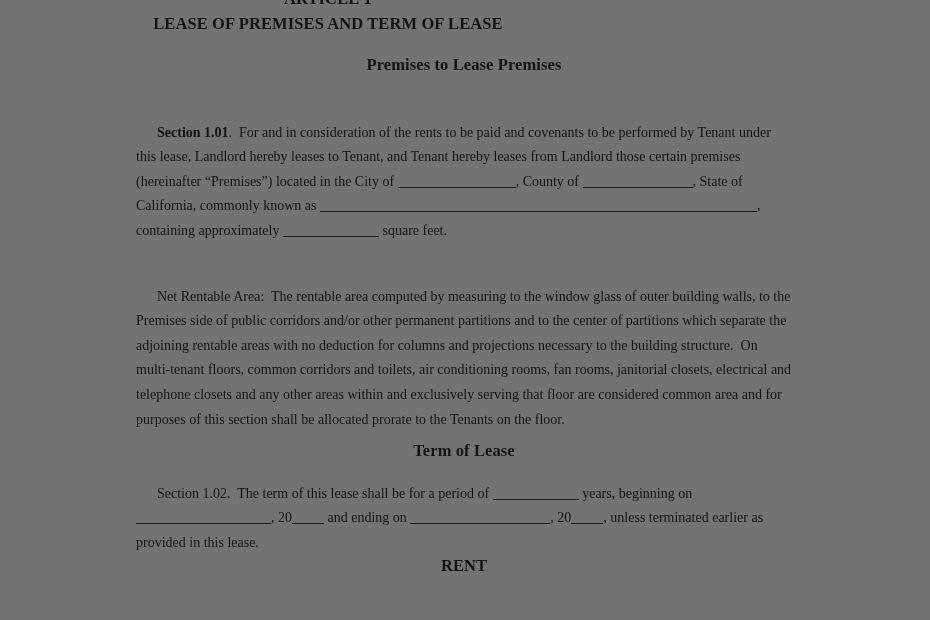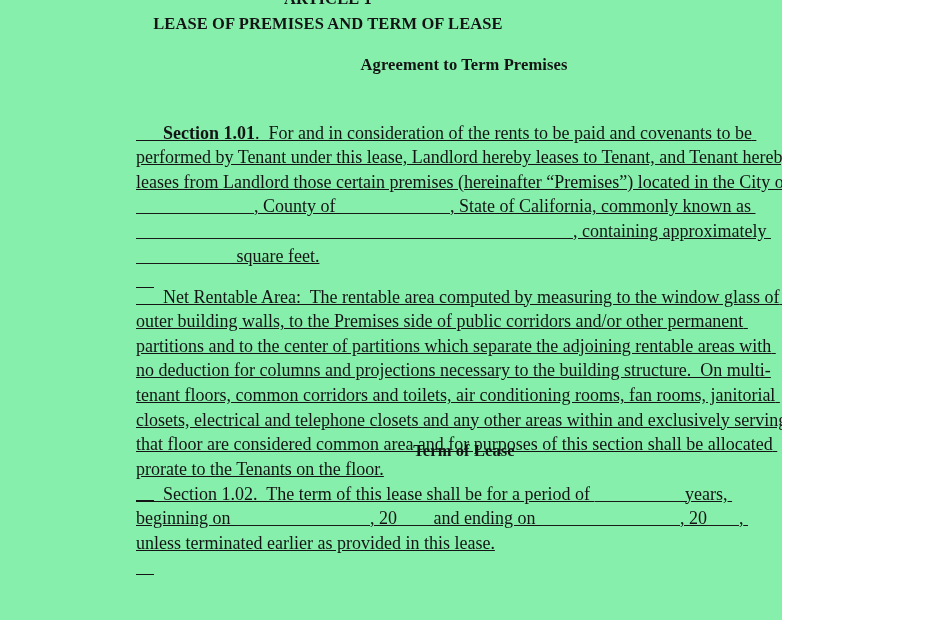--- a/index.html
+++ b/index.html
@@ -12,23 +12,23 @@
     width: 930px;
     height: 620px;
     overflow: hidden;
     font-family: "Liberation Serif", "DejaVu Serif", serif;
     color: #141414;
     -webkit-font-smoothing: antialiased;
   }
 
   #page {
     position: relative;
-    width: 782px;
+    width: 930px;
     height: 620px;
-    background: #86efac;
+    background: #737373;
     overflow: hidden;
   }
 
   
   #content {
     position: absolute;
     left: 136px;
     top: 0px;
     width: 656px;
   }
@@ -48,27 +48,26 @@
     top: -13px;
     width: 656px;
   }
 
   .article-caps {
     font-variant: normal;
     text-transform: none;
   }
 
   .para {
-    font-size: 18px;
+    font-size: 14px;
     line-height: 24.6px;
     text-align: left;
     white-space: pre-wrap;
     letter-spacing: 0px;
     word-spacing: 0px;
-    text-decoration: underline;
   }
 
   .bold { font-weight: bold; }
 
   .blank {
     display: inline-block;
     border-bottom: 1.4px solid #1a1a1a;
     vertical-align: -2px;
     height: 13px;
   }
@@ -91,36 +90,37 @@
 <div id="page">
 
   <div id="article-one-block">
     <div class="h-center article-caps">ARTICLE 1</div>
     <div class="h-center article-caps">LEASE OF PREMISES AND TERM OF LEASE</div>
   </div>
 
   <div id="content">
 
     <div class="abs" style="top:53px;">
-      <div class="h-center">Agreement to Term Premises</div>
+      <div class="h-center">Premises to Lease Premises</div>
     </div>
 
     <div class="abs para" style="top:96px;">
       <span class="bold">Section 1.01</span><span>.  For and in consideration of the rents to be paid and covenants to be performed by Tenant under this lease, Landlord hereby leases to Tenant, and Tenant hereby leases from Landlord those certain premises (hereinafter “Premises”) located in the City of </span><span class="blank bk-city"></span><span>, County of </span><span class="blank bk-county"></span><span>, State of California, commonly known as </span><span class="blank bk-known"></span><span>, containing approximately </span><span class="blank bk-sqft"></span><span> square feet.</span>
     </div>
 
     <div class="abs para" style="top:260px;">
       <span>Net Rentable Area:</span><span>  The rentable area computed by measuring to the window glass of outer building walls, to the Premises side of public corridors and/or other permanent partitions and to the center of partitions which separate the adjoining rentable areas with no deduction for columns and projections necessary to the building structure.  On multi-tenant floors, common corridors and toilets, air conditioning rooms, fan rooms, janitorial closets, electrical and telephone closets and any other areas within and exclusively serving that floor are considered common area and for purposes of this section shall be allocated prorate to the Tenants on the floor.</span>
     </div>
 
     <div class="abs" style="top:439px;">
       <div class="h-center">Term of Lease</div>
     </div>
 
     <div class="abs para" style="top:457px;">
       <span>Section 1.02</span><span>.  The term of this lease shall be for a period of </span><span class="blank bk-years"></span><span> years, beginning on </span><span class="blank bk-date1"></span><span>, 20</span><span class="blank bk-yr1"></span><span> and ending on </span><span class="blank bk-date2"></span><span>, 20</span><span class="blank bk-yr2"></span><span>, unless terminated earlier as provided in this lease.</span>
     </div>
 
     <div class="abs" style="top:554px;">
+      <div class="h-center">RENT</div>
     </div>
 
   </div>
 </div>
 
 </body></html>

